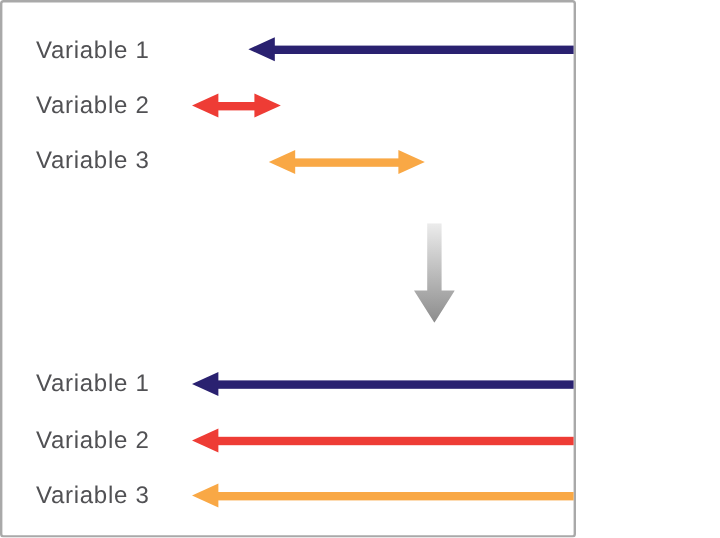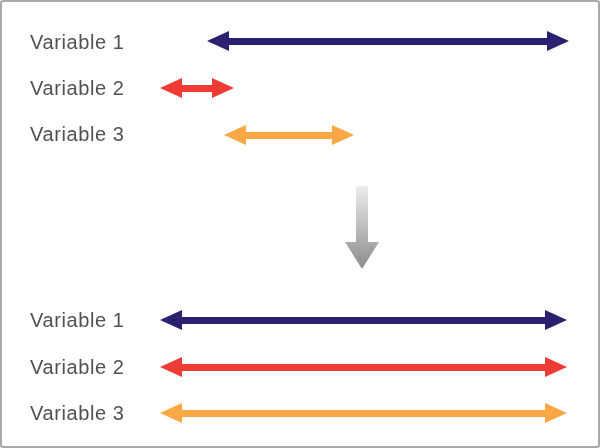--- a/index.html
+++ b/index.html
@@ -5,21 +5,21 @@
   html, body {
     margin: 0;
     padding: 0;
     width: 600px;
     height: 448px;
     background: #ffffff;
     font-family: "Liberation Sans", sans-serif;
   }
   .frame {
     position: relative;
-    width: 600px;
+    width: 480px;
     height: 448px;
     box-sizing: border-box;
     border: 2px solid var(--border, #a9a9a9);
     border-radius: 3px;
     background: var(--bg, #ffffff);
     overflow: hidden;
   }
   .var-label {
     position: absolute;
     left: 28px;

